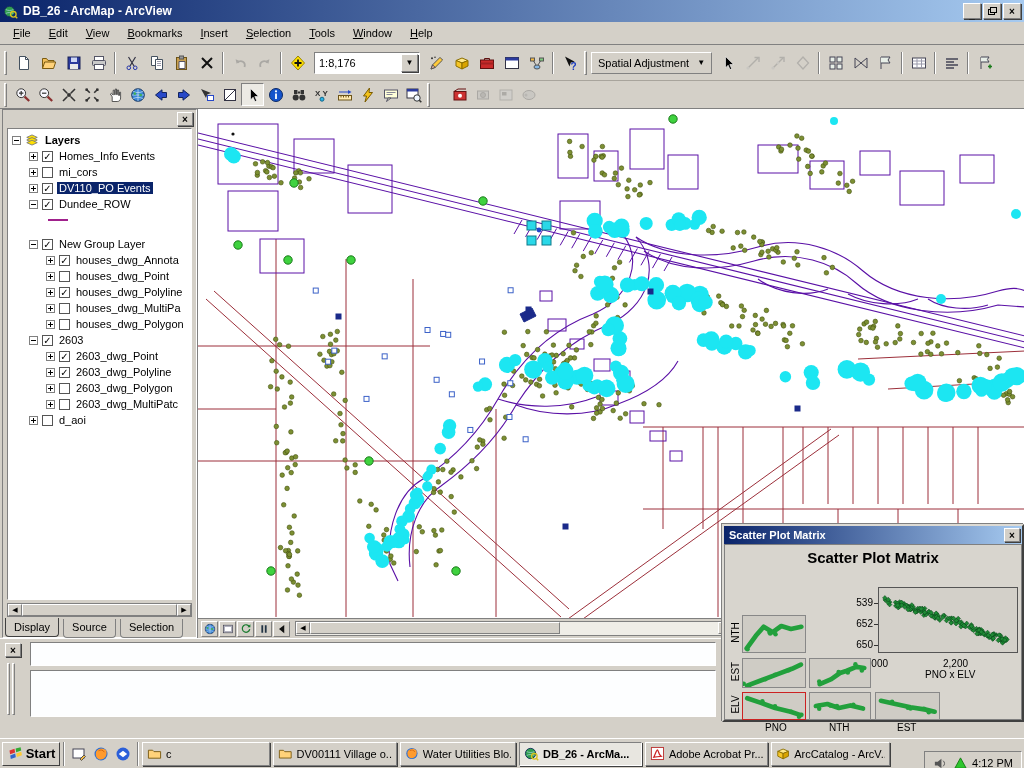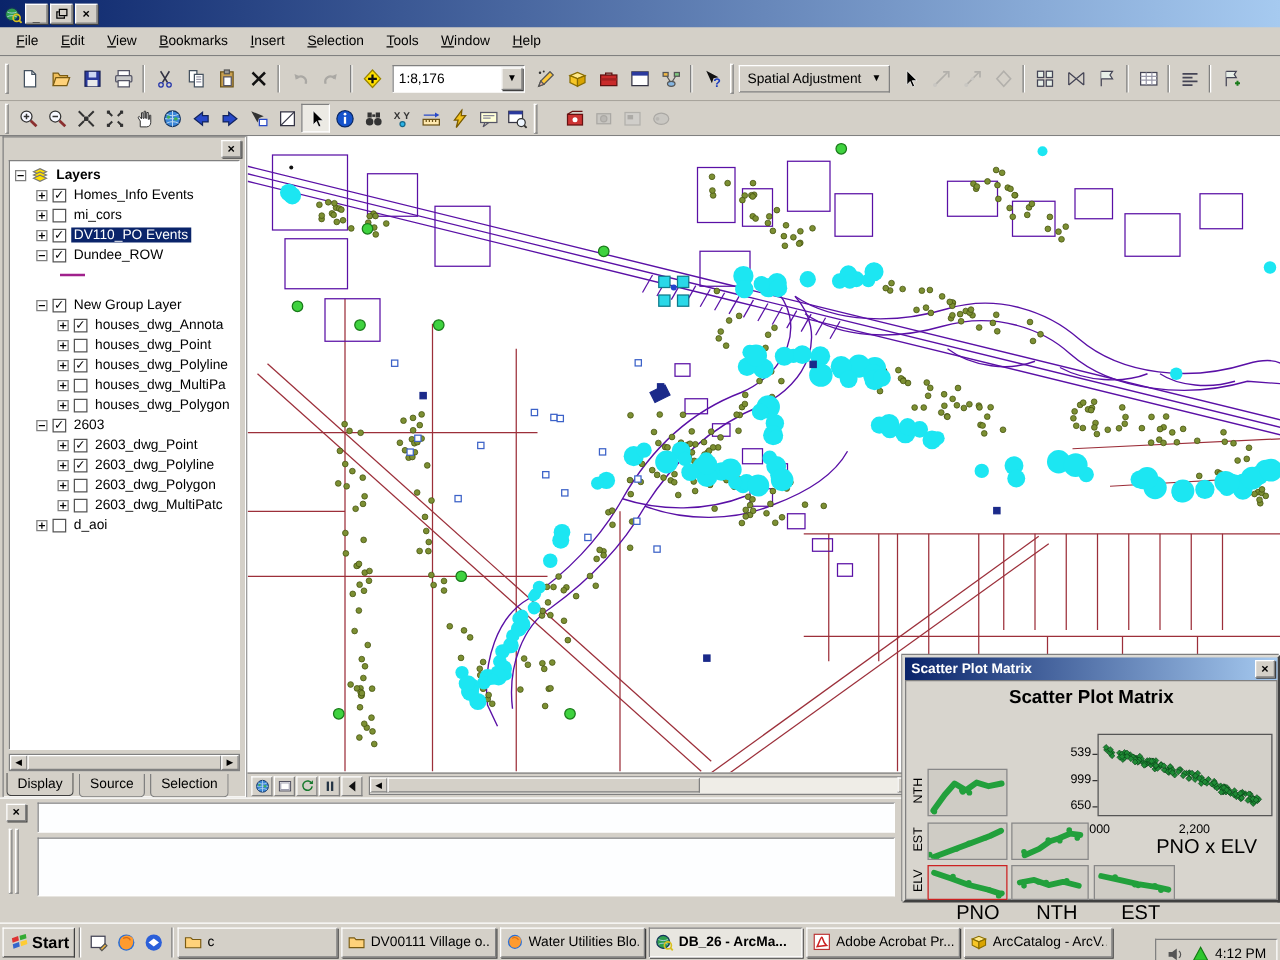--- a/index.html
+++ b/index.html
@@ -87,21 +87,21 @@
   #sw-title .t { color:#fff; font-weight:bold; font-size:11px; flex:1; }
   #sw-close { width:16px; height:14px; display:flex; align-items:center; justify-content:center; font-size:10px; font-weight:bold; color:#000; }
   #sw-body { position:relative; width:100%; height:176px; background:#d8d5ce; border:1px solid #808080; }
   #sw-heading { position:absolute; left:0; top:4px; width:100%; text-align:center; font-size:15px; font-weight:bold; color:#000; }
   .mini-plot { position:absolute; background:#cfccc5; border:1px solid #888; }
   .mini-plot.selected { border:1px solid #cc2222; }
   #big-plot { position:absolute; left:153px; top:24px; width:140px; height:66px; background:#d3d0c9; border:1px solid #555; }
   .ytick { position:absolute; font-size:10px; text-align:right; width:22px; }
   .ytick::after { content:""; position:absolute; right:-5px; top:6px; width:4px; height:1px; background:#333; }
   .xtick { position:absolute; font-size:10px; }
-  .axis-label { position:absolute; font-size:16px; }
+  .axis-label { position:absolute; font-size:10px; }
   .rot-label { position:absolute; font-size:10px; transform:rotate(-90deg); transform-origin:center; }
 
   
   #taskbar { left:0; top:738px; width:1024px; height:30px; background:#d4d0c8; border-top:1px solid #fff; display:flex; align-items:center; }
   #start-btn { margin-left:2px; height:24px; width:58px; display:flex; align-items:center; justify-content:center; gap:3px; font-weight:bold; font-size:13px; }
   .tb-sep { width:2px; height:24px; border-left:1px solid #808080; border-right:1px solid #fff; margin:0 3px; }
   .ql-icon { width:22px; height:22px; display:flex; align-items:center; justify-content:center; }
   .task-btn { height:24px; display:flex; align-items:center; gap:4px; padding:0 4px; overflow:hidden; white-space:nowrap; margin-right:3px; }
   .task-btn.active { border-color:#808080 #fff #fff #808080; background:#e8e6e0; font-weight:bold; }
   .task-btn .lbl { overflow:hidden; text-overflow:clip; }
@@ -115,20 +115,21 @@
 
   <div id="titlebar" class="abs">
     <span id="app-icon">
         <svg viewBox="0 0 16 16" width="15" height="15">
           <circle cx="7" cy="8" r="5.5" fill="#2f9e4f" stroke="#14325c"></circle>
           <path d="M3 6c2.5 1.2 5.5 1.2 8 0M3 10c2.5-1.2 5.5-1.2 8 0" stroke="#bcd9f2" fill="none" stroke-width=".7"></path>
           <circle cx="11" cy="11" r="3" fill="none" stroke="#d8c020" stroke-width="1.4"></circle>
           <path d="M13 13l2.2 2.2" stroke="#d8c020" stroke-width="1.6" fill="none"></path>
         </svg>
       </span>
+    <span class="t-title">DB_26 - ArcMap - ArcView</span>
     <span class="cap-btn raised">
         <span style="position:relative;top:3px">_</span>
       </span>
     <span class="cap-btn raised">
         <span class="restore-glyph">
           <i class="b"></i>
           <i class="f"></i>
         </span>
       </span>
     <span class="cap-btn raised">×</span>
@@ -1448,21 +1449,21 @@
             <path d="M52.6 23.0l2.4 2.4-2.4 2.4-2.4-2.4z" fill="#1f8a35" stroke="#063f16" stroke-width="0.5"></path>
             <path d="M78.6 31.2l2.4 2.4-2.4 2.4-2.4-2.4z" fill="#1f8a35" stroke="#063f16" stroke-width="0.5"></path>
             <path d="M86.4 36.3l2.4 2.4-2.4 2.4-2.4-2.4z" fill="#1f8a35" stroke="#063f16" stroke-width="0.5"></path>
             <path d="M59.7 28.7l2.4 2.4-2.4 2.4-2.4-2.4z" fill="#1f8a35" stroke="#063f16" stroke-width="0.5"></path>
             <path d="M121.9 51.6l2.4 2.4-2.4 2.4-2.4-2.4z" fill="#1f8a35" stroke="#063f16" stroke-width="0.5"></path>
             <path d="M18.1 15.4l2.4 2.4-2.4 2.4-2.4-2.4z" fill="#1f8a35" stroke="#063f16" stroke-width="0.5"></path>
           </svg>
         </div>
       <div id="sw-extra"></div>
     <div class="ytick" style="left: 126px; top: 52.4138px;">539</div>
-        <div class="ytick" style="left: 126px; top: 73.1034px;">999</div>
+        <div class="ytick" style="left: 126px; top: 73.1034px;">652</div>
         <div class="ytick" style="left: 126px; top: 93.7931px;">650</div>
         <div class="xtick" style="left: 138px; top: 113px;">2,000</div>
         <div class="xtick" style="left: 218px; top: 113px;">2,200</div>
         <div class="axis-label" style="left: 200px; top: 124px;">PNO x ELV</div>
         <div class="mini-plot" style="left: 17px; top: 70px; width: 64px; height: 38px;">
           <svg viewBox="0 0 64 38" width="62" height="36">
             <polyline points="3.2,34.2 12.8,20.9 21.1,11.4 30.7,17.1 39.7,10.6 49.9,13.7 60.8,11.4" fill="none" stroke="#22a03c" stroke-width="5" stroke-linecap="round" stroke-linejoin="round"></polyline>
             <circle cx="27.3" cy="17.3" r="2.4" fill="#22a03c"></circle>
             <circle cx="33.6" cy="19.2" r="2.4" fill="#22a03c"></circle>
             <circle cx="28.0" cy="18.4" r="2.4" fill="#22a03c"></circle>

